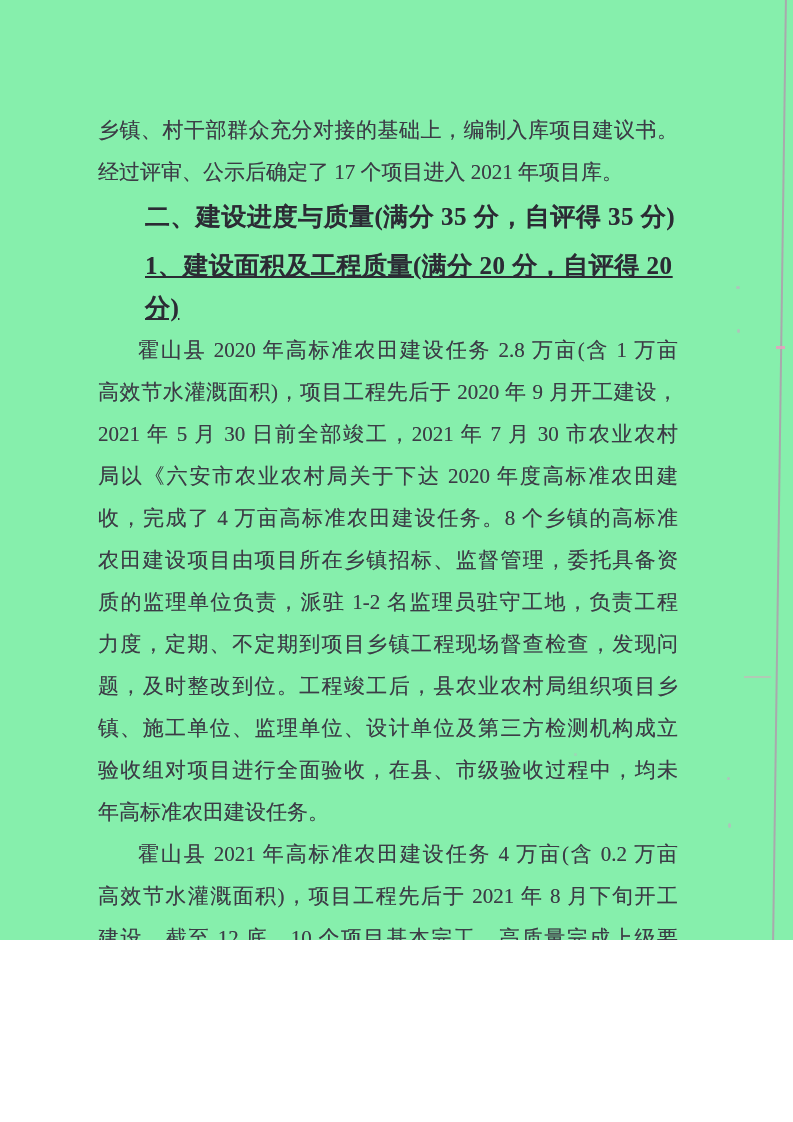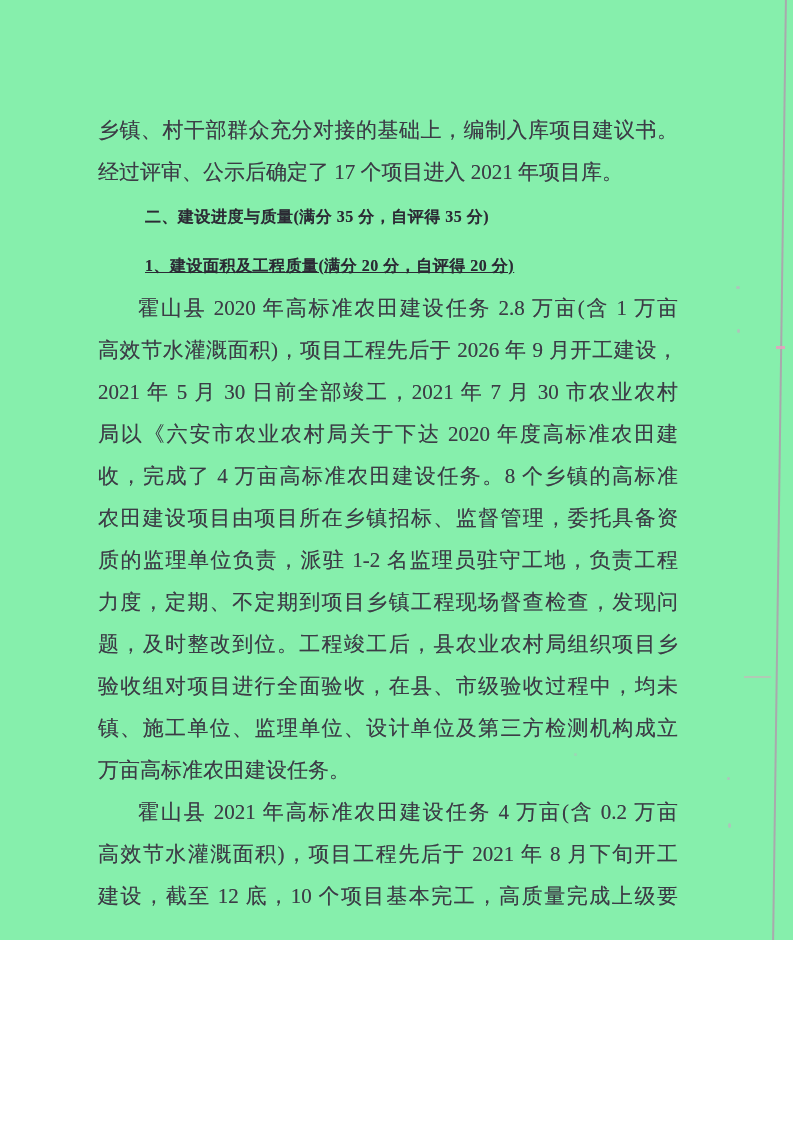--- a/index.html
+++ b/index.html
@@ -27,21 +27,21 @@
   .line {
     line-height: 42px;
     min-height: 42px;
   }
   .just {
     text-align: justify;
     text-align-last: justify;
   }
   .kind-heading {
     font-weight: bold;
-    font-size: 16px;
+    font-size: 25px;
     color: var(--heading-color, #2b2b34);
     padding-left: 47px;
     letter-spacing: 0.5px;
   }
   .kind-heading.h1 { margin-top: 3px; }
   .kind-heading.h2 { margin-top: 7px; text-decoration: underline; }
   .kind-para-start {
     text-indent: 40px;
   }
   .footer {
@@ -87,31 +87,31 @@
 </head>
 <body>
 
 <div class="page">
   <div class="content" id="document-body">
       <div class="line kind-body just">乡镇、村干部群众充分对接的基础上，编制入库项目建议书。</div>
       <div class="line kind-body">经过评审、公示后确定了 17 个项目进入 2021 年项目库。</div>
       <div class="line kind-heading h1">二、建设进度与质量(满分 35 分，自评得 35 分)</div>
       <div class="line kind-heading h2">1、建设面积及工程质量(满分 20 分，自评得 20 分)</div>
       <div class="line kind-para-start just">霍山县 2020 年高标准农田建设任务 2.8 万亩(含 1 万亩</div>
-      <div class="line kind-body just">高效节水灌溉面积)，项目工程先后于 2026 年 9 月开工建设，</div>
+      <div class="line kind-body just">高效节水灌溉面积)，项目工程先后于 2020 年 9 月开工建设，</div>
       <div class="line kind-body just">2021 年 5 月 30 日前全部竣工，2021 年 7 月 30 市农业农村</div>
       <div class="line kind-body just">局以《六安市农业农村局关于下达 2020 年度高标准农田建</div>
       <div class="line kind-body just">收，完成了 4 万亩高标准农田建设任务。8 个乡镇的高标准</div>
       <div class="line kind-body just">农田建设项目由项目所在乡镇招标、监督管理，委托具备资</div>
       <div class="line kind-body just">质的监理单位负责，派驻 1-2 名监理员驻守工地，负责工程</div>
       <div class="line kind-body just">力度，定期、不定期到项目乡镇工程现场督查检查，发现问</div>
       <div class="line kind-body just">题，及时整改到位。工程竣工后，县农业农村局组织项目乡</div>
+      <div class="line kind-body just">镇、施工单位、监理单位、设计单位及第三方检测机构成立</div>
       <div class="line kind-body just">验收组对项目进行全面验收，在县、市级验收过程中，均未</div>
-      <div class="line kind-body just">镇、施工单位、监理单位、设计单位及第三方检测机构成立</div>
-      <div class="line kind-body">万亩高标准农田建设任务。</div>
+      <div class="line kind-body">年高标准农田建设任务。</div>
       <div class="line kind-para-start just">霍山县 2021 年高标准农田建设任务 4 万亩(含 0.2 万亩</div>
       <div class="line kind-body just">高效节水灌溉面积)，项目工程先后于 2021 年 8 月下旬开工</div>
       <div class="line kind-body just">建设，截至 12 底，10 个项目基本完工，高质量完成上级要</div>
     </div>
   <div class="footer">4</div>
   <div class="scan-line"></div>
   <div class="speck s1"></div>
   <div class="speck s2"></div>
   <div class="speck s3"></div>
   <div class="speck s4"></div>

